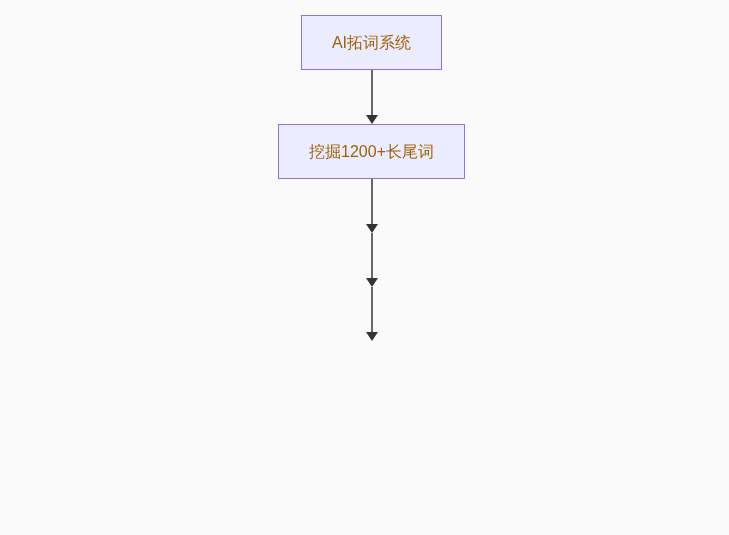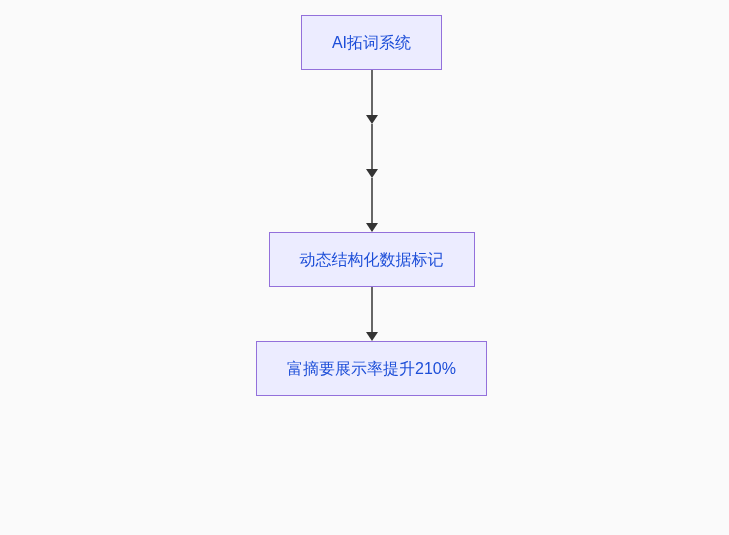--- a/index.html
+++ b/index.html
@@ -19,21 +19,21 @@
     box-sizing: border-box;
     padding-top: 15px;
     display: flex;
     flex-direction: column;
     align-items: center;
     transform: translateX(7px);
   }
   .node {
     background: #ECECFF;
     border: 1px solid #9370DB;
-    color: #1d4ed8;
+    color: #a16207;
     font-size: 16px;
     line-height: 19px;
     height: 55px;
     padding: 0 30px;
     box-sizing: border-box;
     display: flex;
     align-items: center;
     justify-content: center;
     white-space: nowrap;
   }
@@ -64,38 +64,35 @@
 
   <div class="node">
     <span>AI拓词系统</span>
   </div>
 
   <div class="edge">
     <div class="edge-line"></div>
     <div class="edge-arrowhead"></div>
   </div>
 
+  <div class="node">
+    <span>挖掘1200+长尾词</span>
+  </div>
 
   <div class="edge">
     <div class="edge-line"></div>
     <div class="edge-arrowhead"></div>
   </div>
 
 
   <div class="edge">
     <div class="edge-line"></div>
     <div class="edge-arrowhead"></div>
   </div>
 
-  <div class="node">
-    <span>动态结构化数据标记</span>
-  </div>
 
   <div class="edge">
     <div class="edge-line"></div>
     <div class="edge-arrowhead"></div>
   </div>
 
-  <div class="node">
-    <span>富摘要展示率提升210%</span>
-  </div>
 
 </div>
 
 </body></html>

